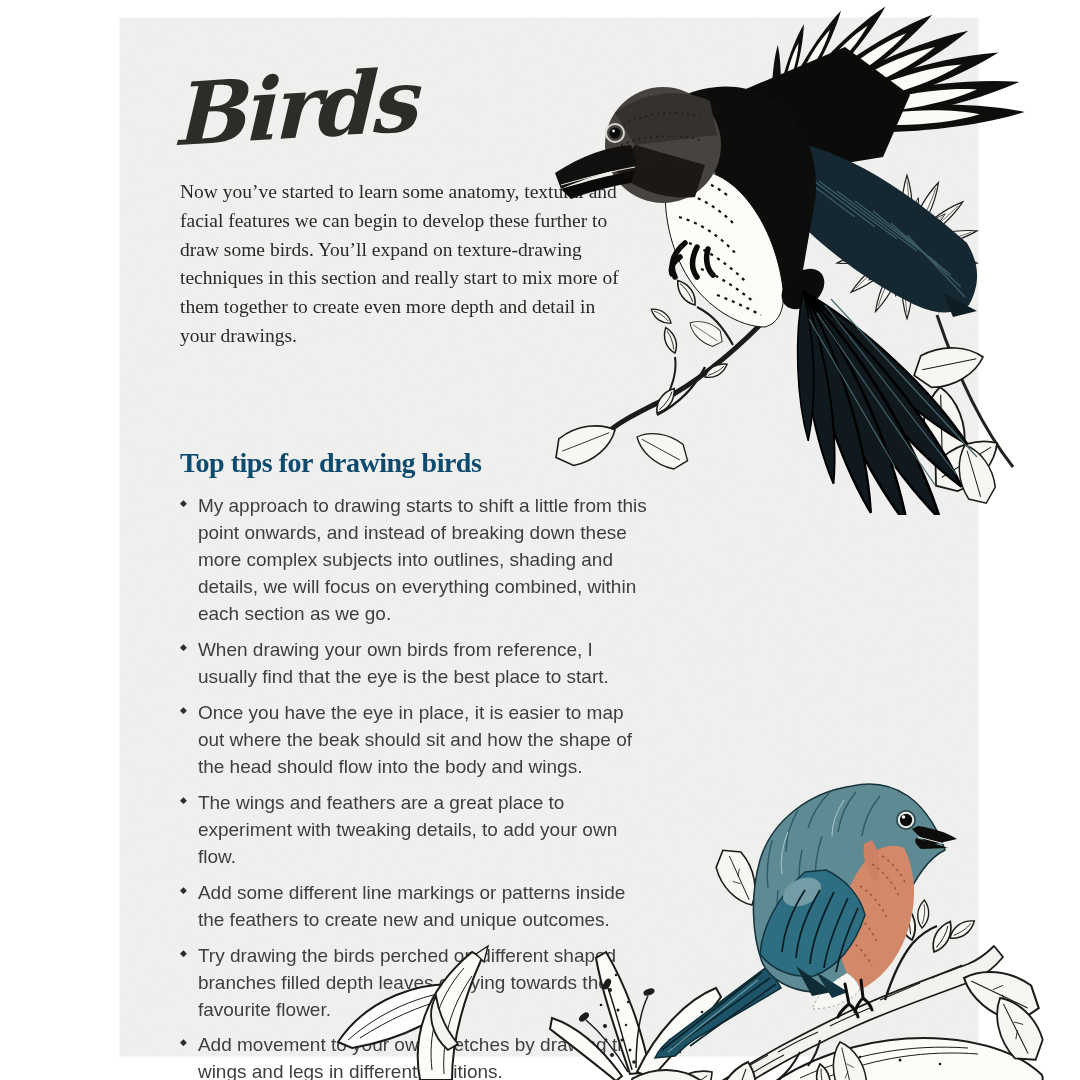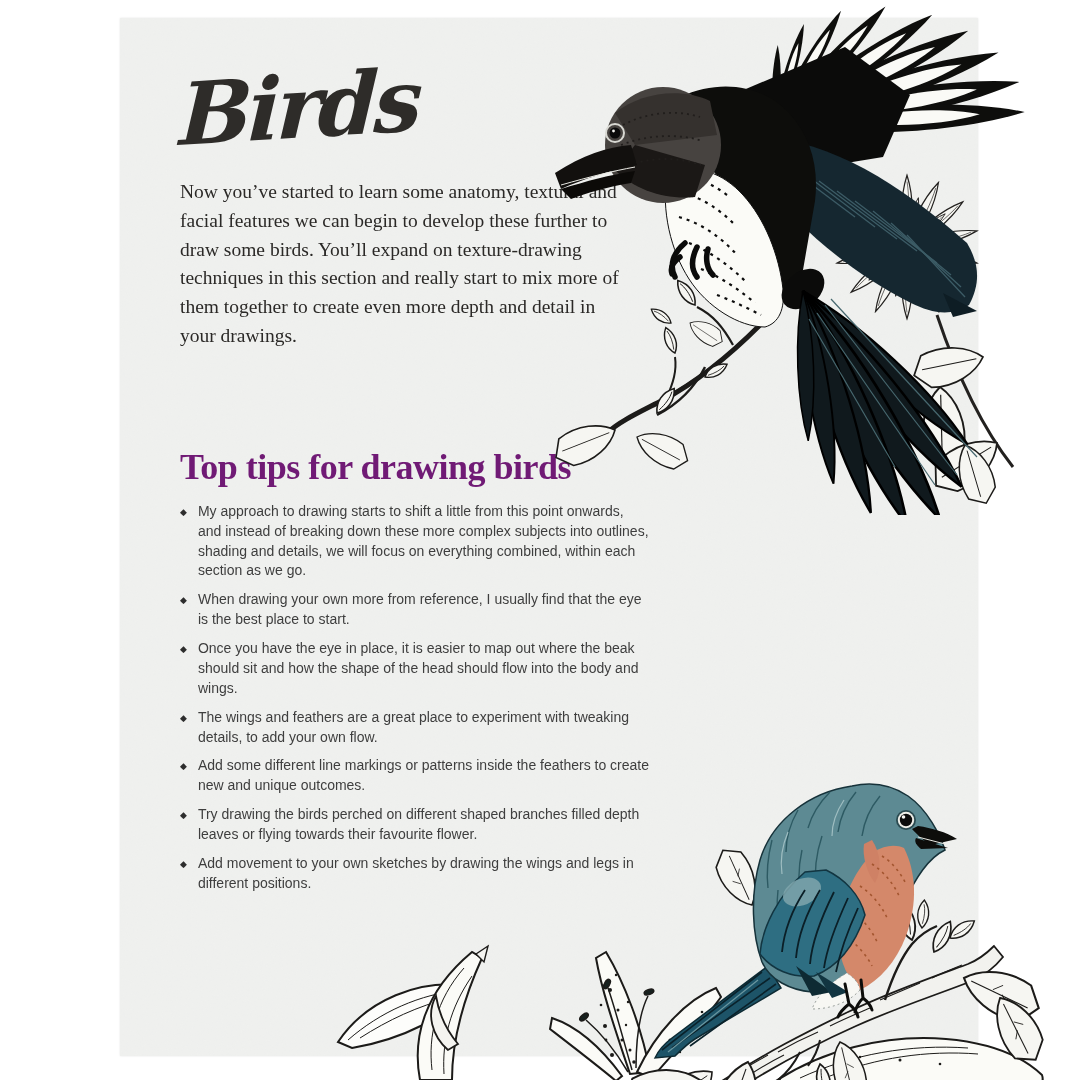--- a/index.html
+++ b/index.html
@@ -8,28 +8,28 @@
   .paper{position:absolute;left:120px;top:18px;width:858px;height:1038px;
          background:#f0f1ef;box-shadow:0 0 2px rgba(0,0,0,.10);}
   .paper-grain{position:absolute;inset:0;width:100%;height:100%;opacity:.5;}
   .content{position:absolute;left:60px;top:0;width:452px;}
   .script-title{margin:52px 0 0 -2px;font-family:"DejaVu Serif", serif;
                 font-style:italic;font-weight:700;font-size:86px;line-height:1.05;
                 color:#2e2c29;letter-spacing:-4px;transform:rotate(-3.5deg) skewX(-6deg);
                 transform-origin:left bottom;}
   .intro p{margin:0 0 13px 0;font-size:19.5px;line-height:1.47;color:#2b2927;}
   .intro{margin-top:18px;}
-  .tips-heading{margin:98px 0 14px 0;font-size:36px;line-height:1.1;color:#701a75;
+  .tips-heading{margin:98px 0 14px 0;font-size:28px;line-height:1.1;color:#0c4a6e;
                 font-weight:700;letter-spacing:-.5px;}
   ul.tips{list-style:none;margin:0;padding:0;width:470px;
           font-family:"Liberation Sans", sans-serif;}
   ul.tips li{display:flex;gap:11px;margin:0 0 9px 0;}
   .diamond{flex:0 0 auto;font-size:9px;line-height:1;margin-top:6px;color:#2d2d2d;
            font-family:"DejaVu Sans", sans-serif;}
-  .tip-text{font-size:14px;line-height:1.42;color:#3e3e3e;}
+  .tip-text{font-size:19px;line-height:1.42;color:#3e3e3e;}
   svg.illus{position:absolute;pointer-events:none;}
   #magpie-scene{left:545px;top:5px;width:505px;height:510px;}
   #bottom-scene{left:300px;top:740px;width:780px;height:340px;}
 </style>
 </head>
 <body>
 
 <div class="canvas">
 
   <div class="paper">
@@ -50,21 +50,21 @@
 
       <h2 class="tips-heading">Top tips for drawing birds</h2>
 
       <ul class="tips">
         <li>
           <span class="diamond">◆</span>
           <span class="tip-text">My approach to drawing starts to shift a little from this point onwards, and instead of breaking down these more complex subjects into outlines, shading and details, we will focus on everything combined, within each section as we go.</span>
           </li>
         <li>
           <span class="diamond">◆</span>
-          <span class="tip-text">When drawing your own more from reference, I usually find that the eye is the best place to start.</span>
+          <span class="tip-text">When drawing your own birds from reference, I usually find that the eye is the best place to start.</span>
           </li>
         <li>
           <span class="diamond">◆</span>
           <span class="tip-text">Once you have the eye in place, it is easier to map out where the beak should sit and how the shape of the head should flow into the body and wings.</span>
           </li>
         <li>
           <span class="diamond">◆</span>
           <span class="tip-text">The wings and feathers are a great place to experiment with tweaking details, to add your own flow.</span>
           </li>
         <li>

